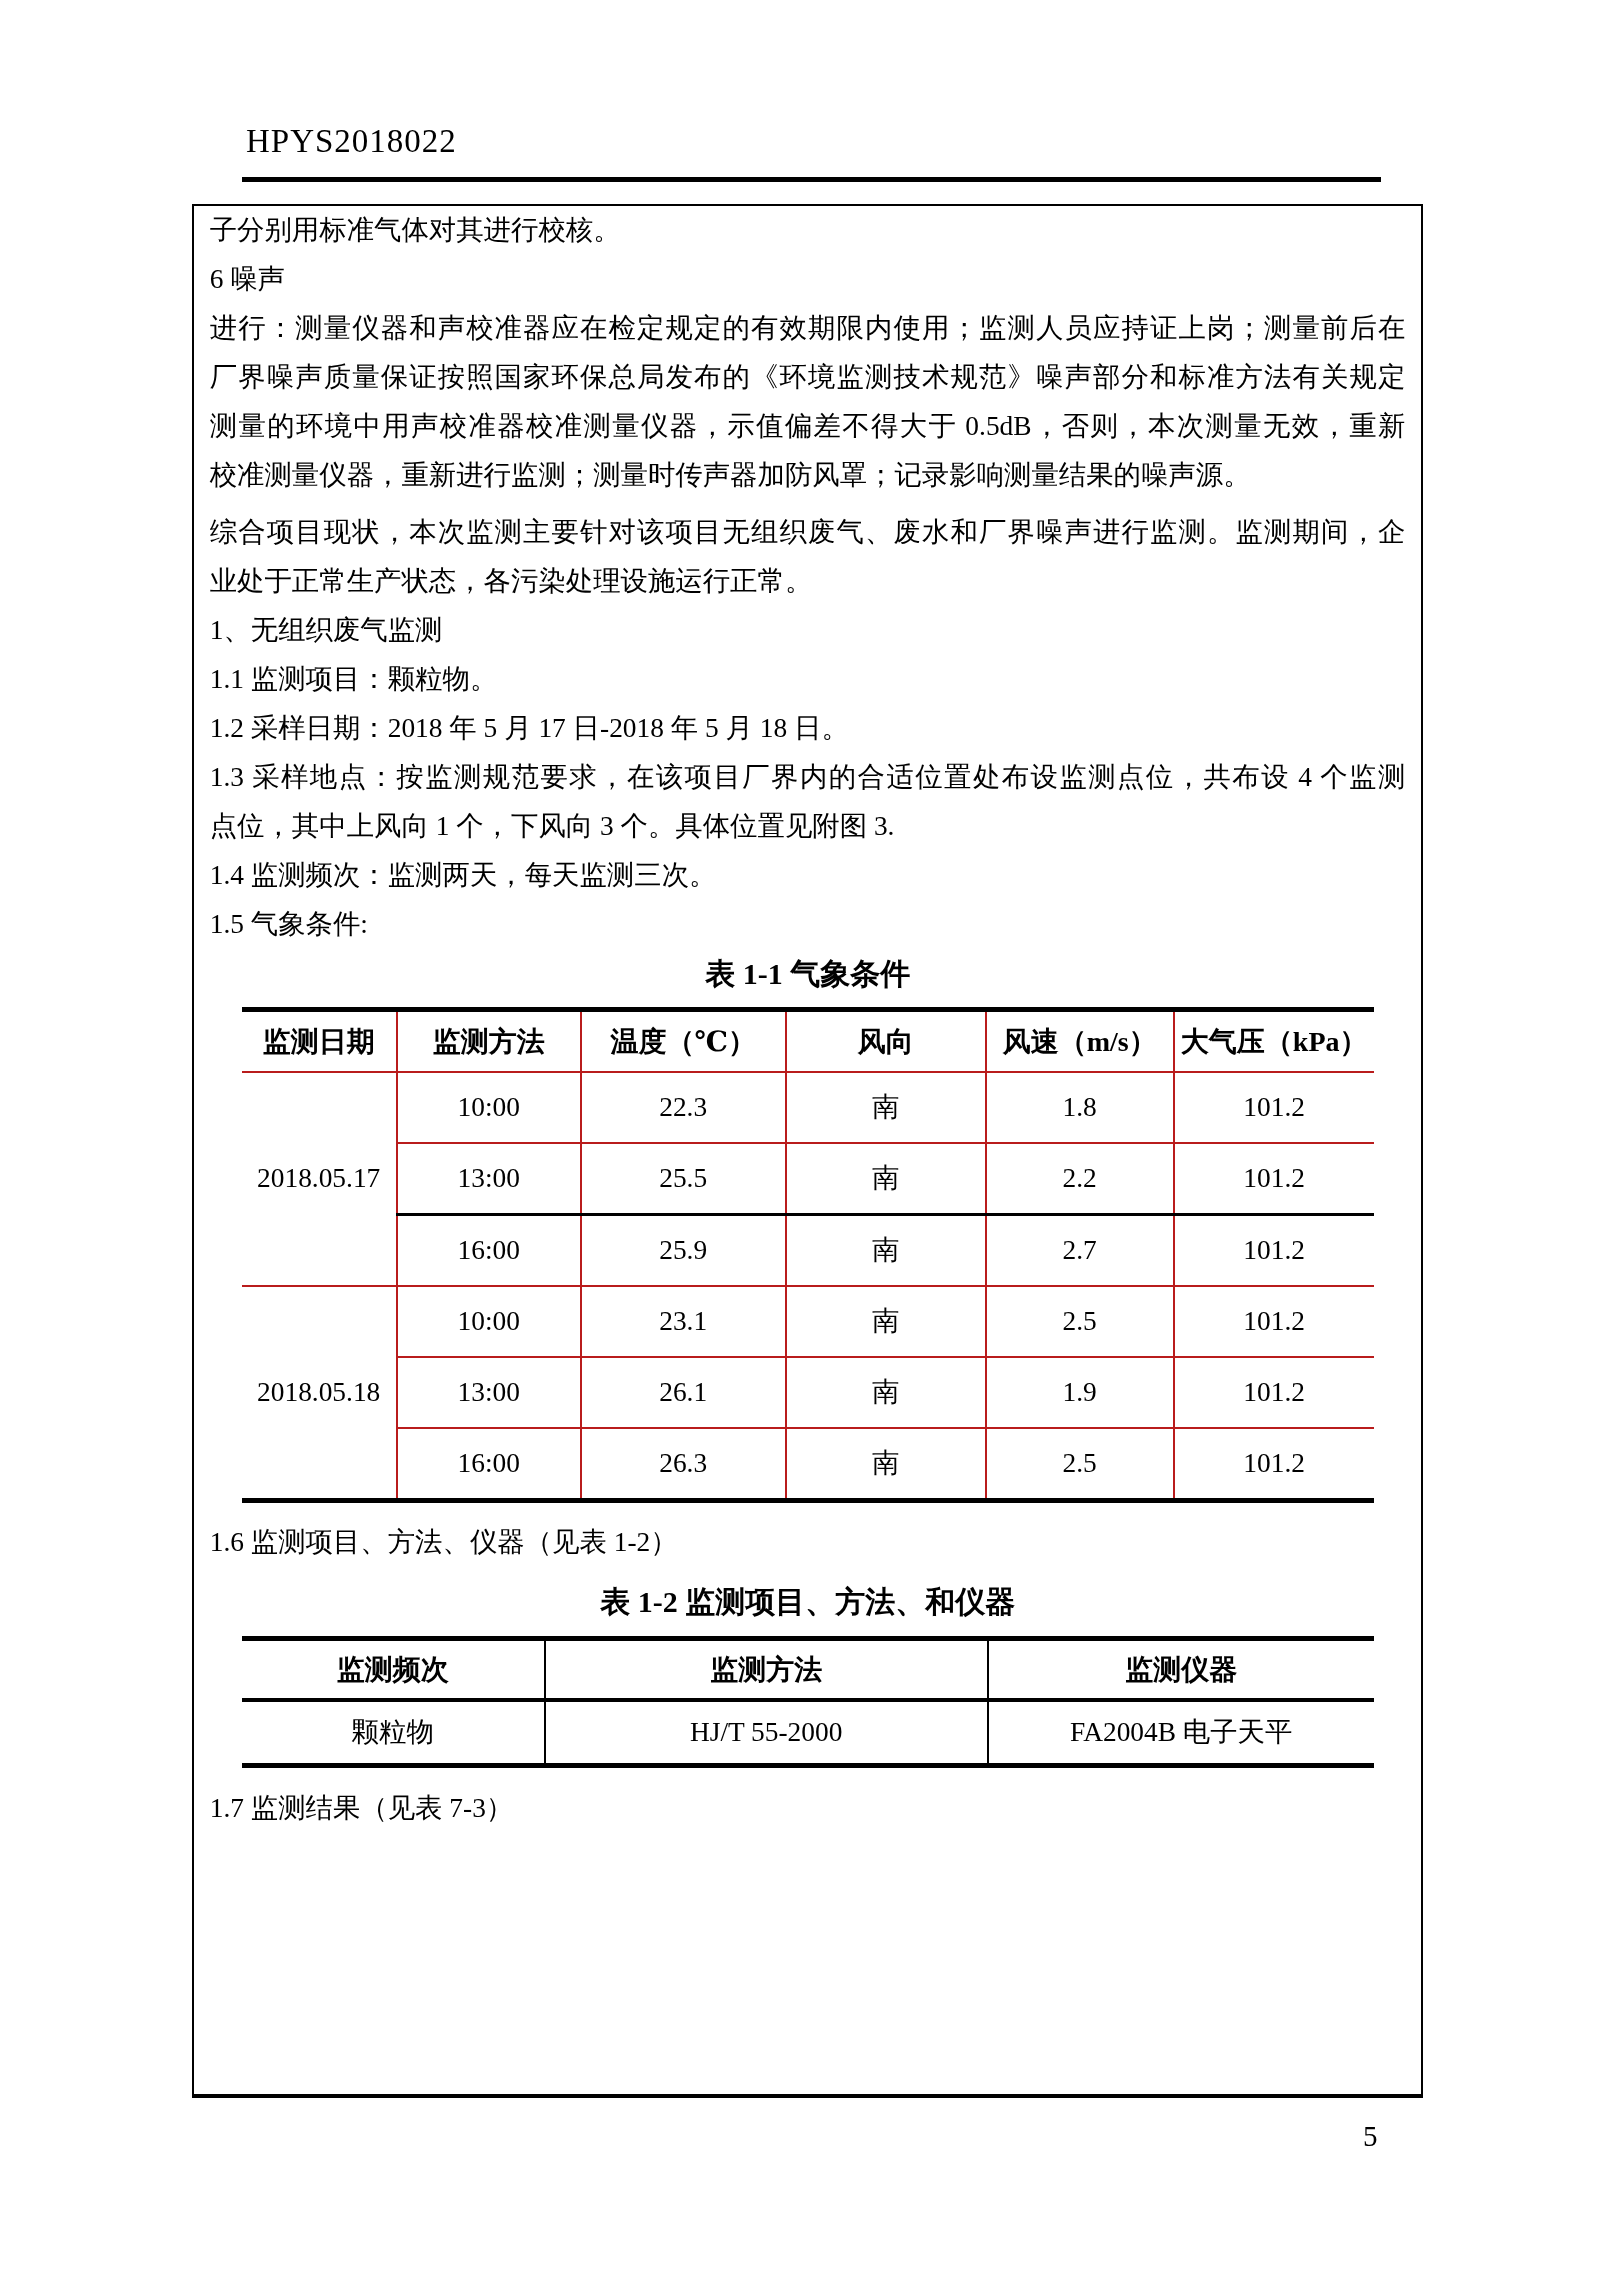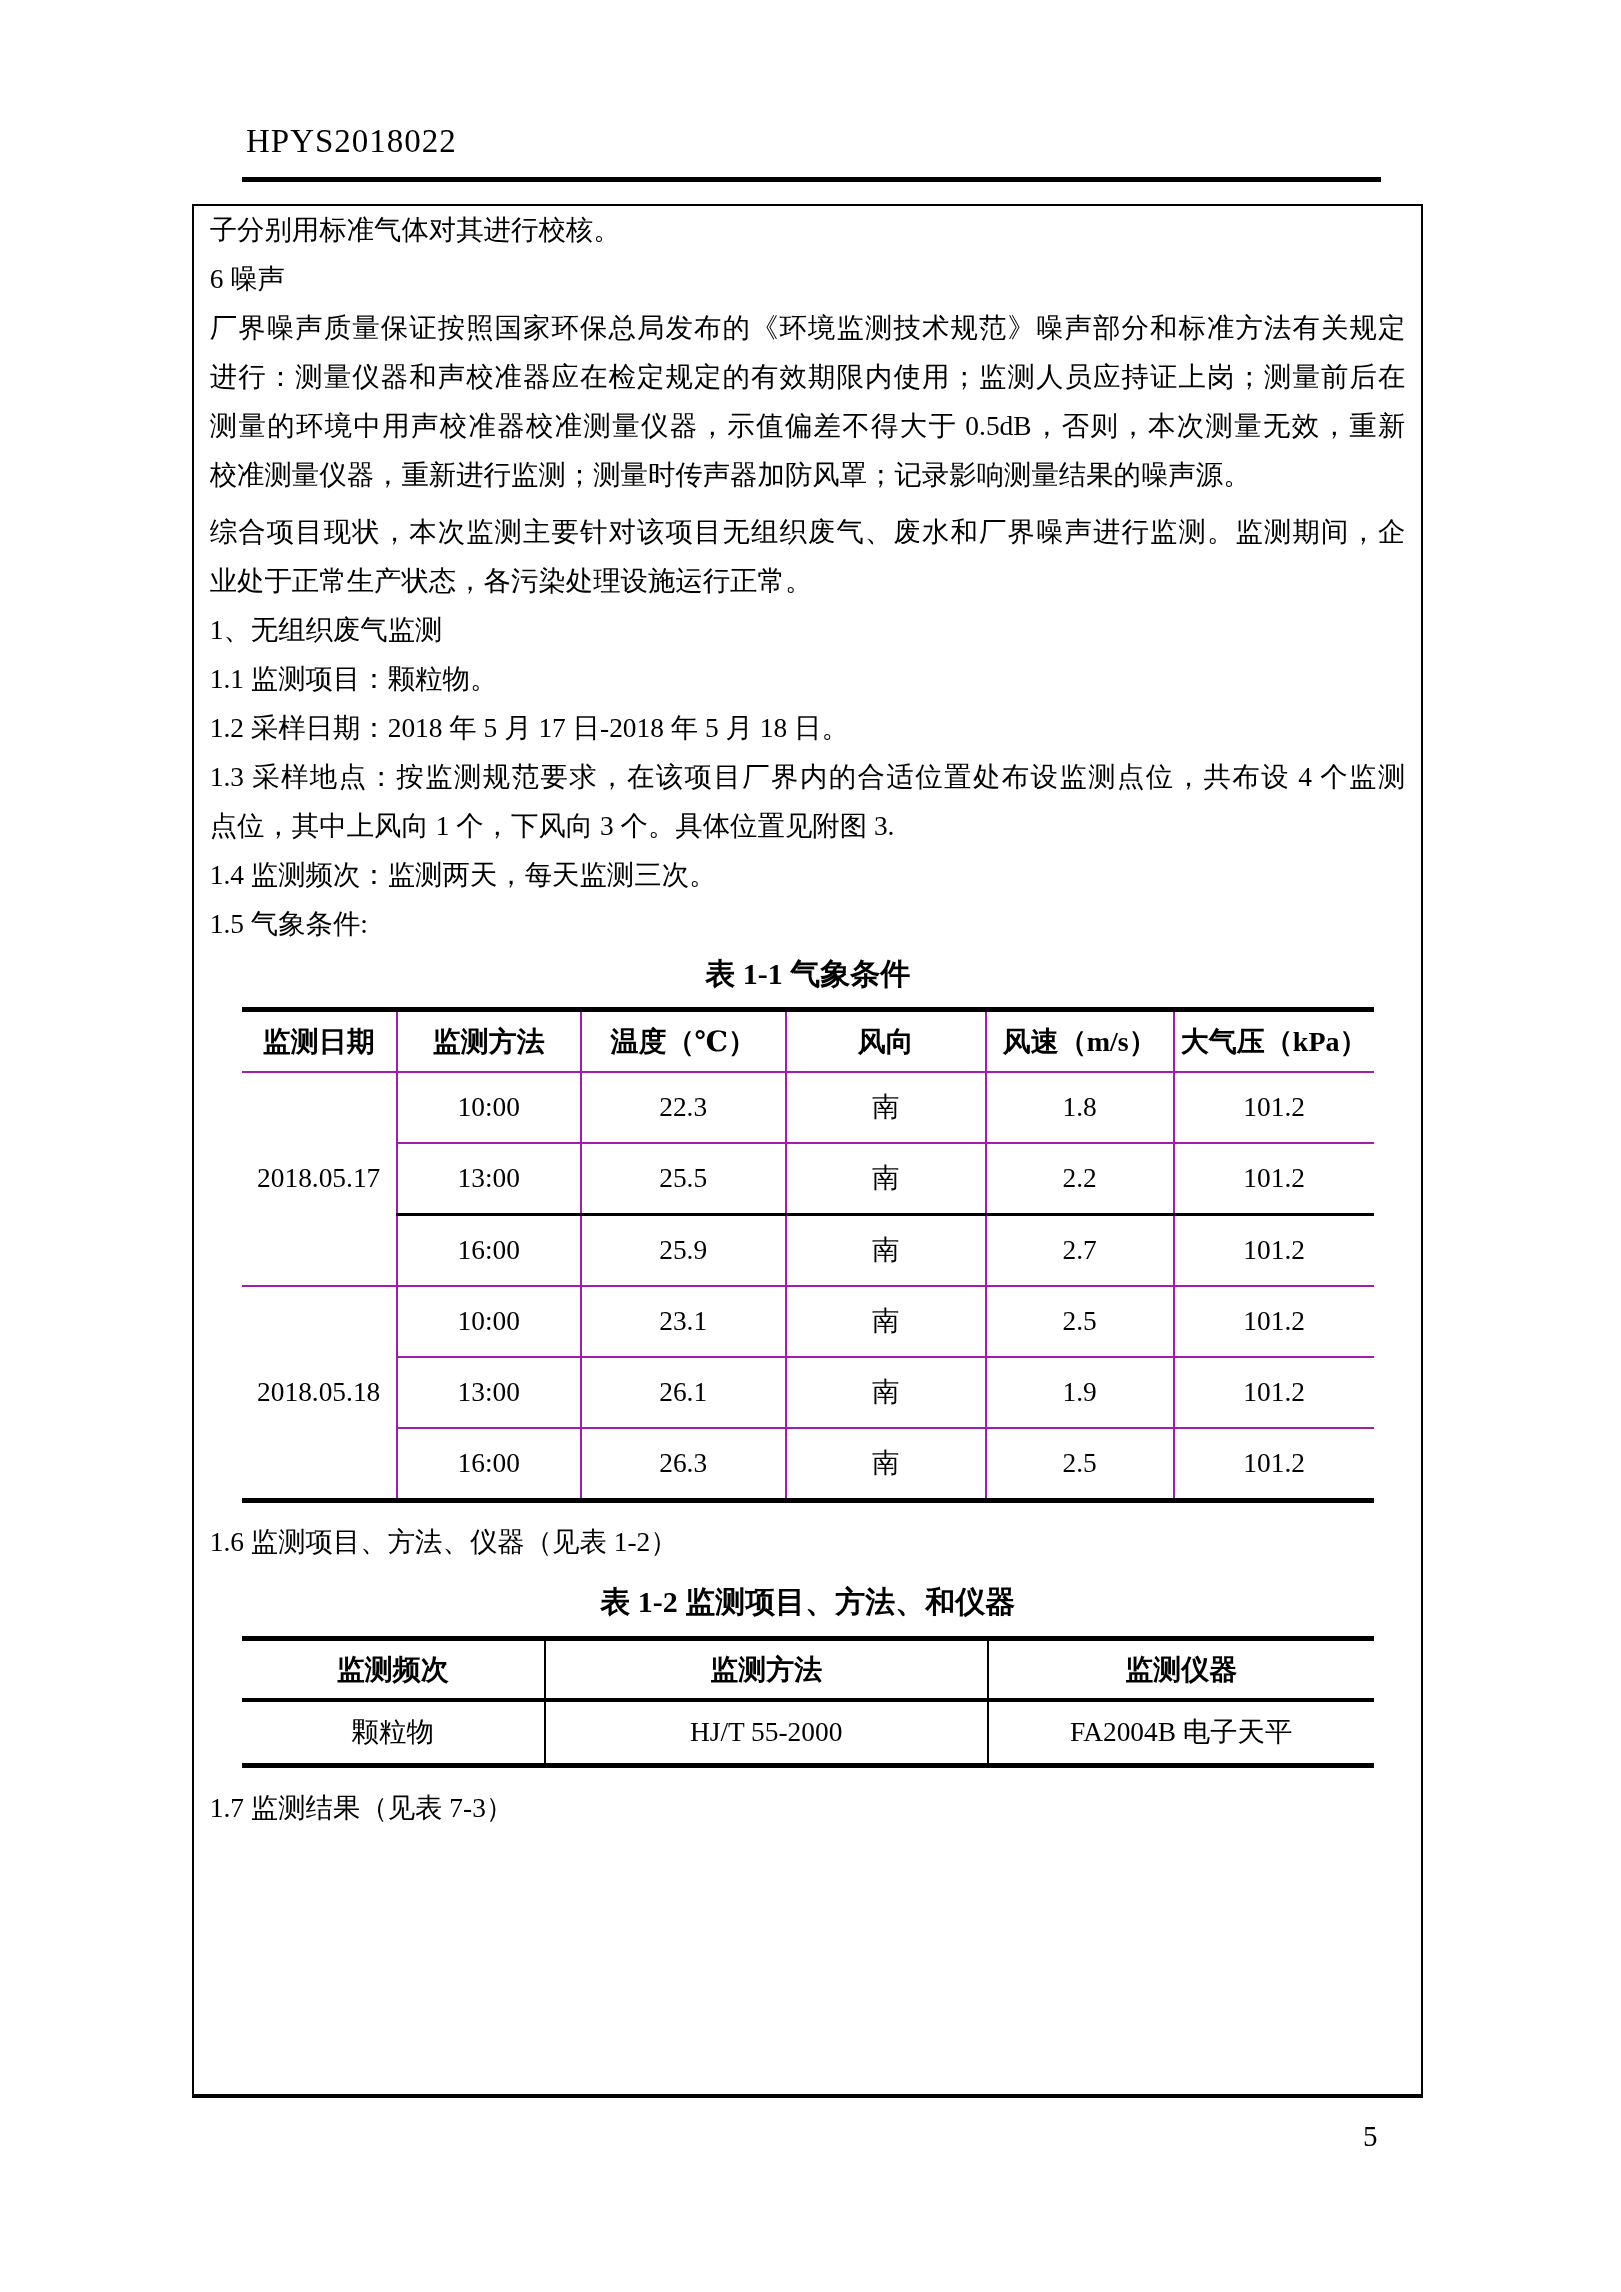--- a/index.html
+++ b/index.html
@@ -24,21 +24,21 @@
   .section-heading{margin:9.8px 0 0 0;font-weight:bold;font-size:29px;}
   .after-heading{margin-top:7.8px;}
   .tbl-title{width:1132px;margin:0 0 0 32px;text-align:center;font-weight:bold;font-size:30px;}
   .tbl-title.t2{margin-top:9.8px;}
   .item-16{margin-top:15.7px;}
   .item-17{margin-top:15.7px;}
 
   table{border-collapse:collapse;table-layout:fixed;margin-left:32px;width:1132px;}
   .weather-table{border-top:5.9px solid #000;border-bottom:5.9px solid #000;margin-top:8.8px;}
   .weather-table th,.weather-table td{
-    border:2px solid #a21caf;text-align:center;vertical-align:middle;
+    border:2px solid #b91c1c;text-align:center;vertical-align:middle;
     font-size:27.4px;padding:0;overflow:hidden;
   }
   .weather-table th{height:59px;font-weight:bold;font-size:28px;}
   .weather-table td{height:69px;}
   .weather-table tr.sep td{border-top:3.9px solid #000;}
   .no-l{border-left:none !important;}
   .no-r{border-right:none !important;}
 
   .methods-table{border-top:5.9px solid #000;border-bottom:5.9px solid #000;margin-top:9.8px;}
   .methods-table th,.methods-table td{
@@ -54,22 +54,22 @@
 
 <div class="page-header-code">HPYS2018022</div>
 <div class="header-rule"></div>
 
 <div class="content-box">
 
   <p class="para">子分别用标准气体对其进行校核。</p>
   <p class="para">6 噪声</p>
 
   <div class="para">
+    <div class="jl">进行：测量仪器和声校准器应在检定规定的有效期限内使用；监测人员应持证上岗；测量前后在</div>
     <div class="jl">厂界噪声质量保证按照国家环保总局发布的《环境监测技术规范》噪声部分和标准方法有关规定</div>
-    <div class="jl">进行：测量仪器和声校准器应在检定规定的有效期限内使用；监测人员应持证上岗；测量前后在</div>
     <div class="jl">测量的环境中用声校准器校准测量仪器，示值偏差不得大于 0.5dB，否则，本次测量无效，重新</div>
     <div class="ll">校准测量仪器，重新进行监测；测量时传声器加防风罩；记录影响测量结果的噪声源。</div>
   </div>
 
 
   <div class="para after-heading">
     <div class="jl">综合项目现状，本次监测主要针对该项目无组织废气、废水和厂界噪声进行监测。监测期间，企</div>
     <div class="ll">业处于正常生产状态，各污染处理设施运行正常。</div>
   </div>
 

